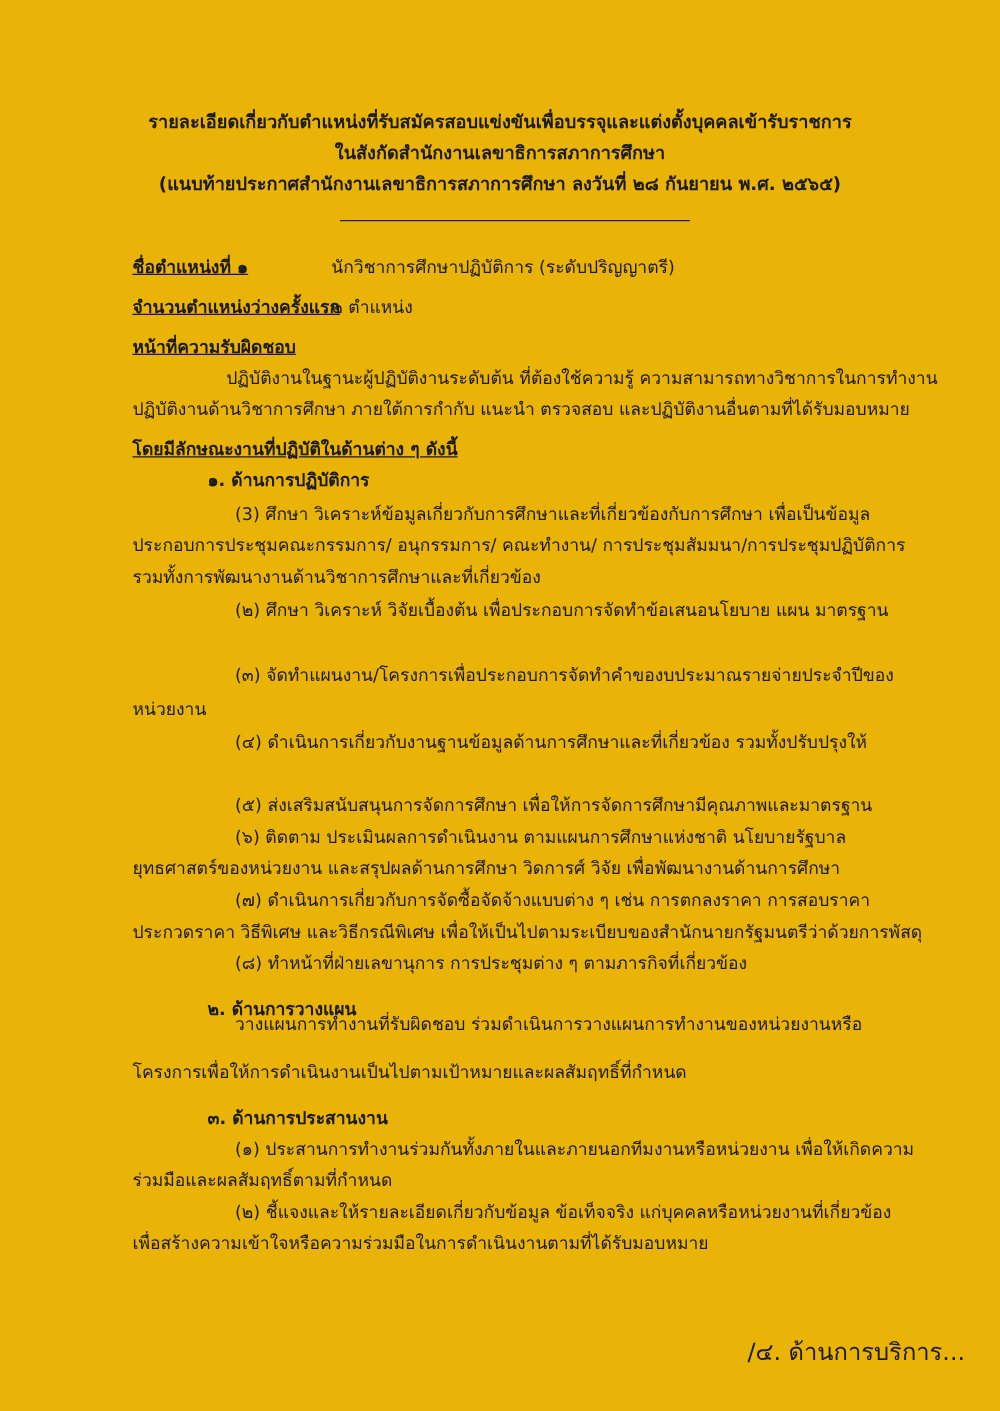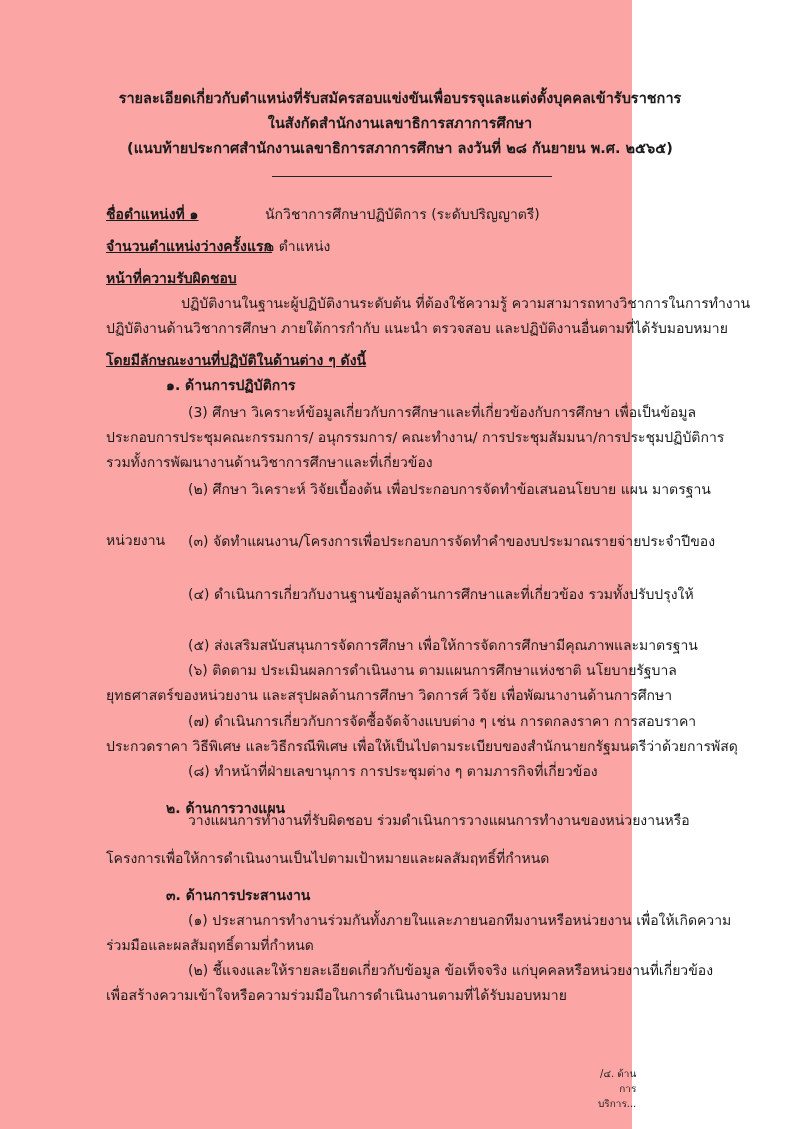--- a/index.html
+++ b/index.html
@@ -1,26 +1,26 @@
 <!DOCTYPE html>
 <html><head>
 <meta charset="utf-8">
 <style>
   html, body { margin:0; padding:0; }
   body {
     width:800px; height:1129px; background:#ffffff; position:relative; overflow:hidden;
     font-family:"DejaVu Sans", "Liberation Sans", sans-serif; color:#1a1a1a;
   }
-  .page { position:absolute; left:0; top:0; width:632px; height:1129px; background:#fca5a5; }
+  .page { position:absolute; left:0; top:0; width:800px; height:1129px; background:#eab308; }
   .hdr { position:absolute; left:0; width:800px; text-align:center; font-weight:bold; font-size:14.5px; line-height:20px; }
   .divider { position:absolute; left:272px; top:176px; width:280px; height:1px; background:#222; }
   .line { position:absolute; font-size:14px; line-height:20px; white-space:nowrap; }
   .bold { font-weight:bold; }
   .ul { text-decoration:underline;text-align:right; }
-  .footer { position:absolute; left:598px; top:1066px; font-size:10px;text-align:right; }
+  .footer { position:absolute; left:598px; top:1066px; font-size:19px;text-align:right; }
 </style>
 </head>
 <body>
 
 <div class="page">
   <div class="hdr" style="top:88px">รายละเอียดเกี่ยวกับตำแหน่งที่รับสมัครสอบแข่งขันเพื่อบรรจุและแต่งตั้งบุคคลเข้ารับราชการ</div>
   <div class="hdr" style="top:113px">ในสังกัดสำนักงานเลขาธิการสภาการศึกษา</div>
   <div class="hdr" style="top:138px">(แนบท้ายประกาศสำนักงานเลขาธิการสภาการศึกษา ลงวันที่  ๒๘  กันยายน  พ.ศ. ๒๕๖๕)</div>
   <div class="divider"></div>
 
@@ -33,21 +33,21 @@
   <div class="line" style="left:181px;top:293px">ปฏิบัติงานในฐานะผู้ปฏิบัติงานระดับต้น ที่ต้องใช้ความรู้ ความสามารถทางวิชาการในการทำงาน</div>
   <div class="line" style="left:106px;top:318px">ปฏิบัติงานด้านวิชาการศึกษา ภายใต้การกำกับ แนะนำ ตรวจสอบ และปฏิบัติงานอื่นตามที่ได้รับมอบหมาย</div>
 
   <div class="line bold ul" style="left:106px;top:350px">โดยมีลักษณะงานที่ปฏิบัติในด้านต่าง ๆ ดังนี้</div>
   <div class="line bold" style="left:166px;top:375px">๑. ด้านการปฏิบัติการ</div>
   <div class="line" style="left:188px;top:402px">(3) ศึกษา วิเคราะห์ข้อมูลเกี่ยวกับการศึกษาและที่เกี่ยวข้องกับการศึกษา เพื่อเป็นข้อมูล</div>
   <div class="line" style="left:106px;top:427px">ประกอบการประชุมคณะกรรมการ/ อนุกรรมการ/ คณะทำงาน/ การประชุมสัมมนา/การประชุมปฏิบัติการ</div>
   <div class="line" style="left:106px;top:452px">รวมทั้งการพัฒนางานด้านวิชาการศึกษาและที่เกี่ยวข้อง</div>
   <div class="line" style="left:188px;top:479px">(๒) ศึกษา วิเคราะห์ วิจัยเบื้องต้น เพื่อประกอบการจัดทำข้อเสนอนโยบาย แผน มาตรฐาน</div>
   <div class="line" style="left:188px;top:531px">(๓) จัดทำแผนงาน/โครงการเพื่อประกอบการจัดทำคำของบประมาณรายจ่ายประจำปีของ</div>
-  <div class="line" style="left:106px;top:530px">หน่วยงาน</div>
+  <div class="line" style="left:106px;top:558px">หน่วยงาน</div>
   <div class="line" style="left:188px;top:584px">(๔) ดำเนินการเกี่ยวกับงานฐานข้อมูลด้านการศึกษาและที่เกี่ยวข้อง รวมทั้งปรับปรุงให้</div>
   <div class="line" style="left:188px;top:635px">(๕) ส่งเสริมสนับสนุนการจัดการศึกษา เพื่อให้การจัดการศึกษามีคุณภาพและมาตรฐาน</div>
   <div class="line" style="left:188px;top:660px">(๖) ติดตาม ประเมินผลการดำเนินงาน ตามแผนการศึกษาแห่งชาติ นโยบายรัฐบาล</div>
   <div class="line" style="left:106px;top:685px">ยุทธศาสตร์ของหน่วยงาน และสรุปผลด้านการศึกษา วิดการศ์ วิจัย เพื่อพัฒนางานด้านการศึกษา</div>
   <div class="line" style="left:188px;top:711px">(๗) ดำเนินการเกี่ยวกับการจัดซื้อจัดจ้างแบบต่าง ๆ เช่น การตกลงราคา การสอบราคา</div>
   <div class="line" style="left:106px;top:736px">ประกวดราคา วิธีพิเศษ และวิธีกรณีพิเศษ เพื่อให้เป็นไปตามระเบียบของสำนักนายกรัฐมนตรีว่าด้วยการพัสดุ</div>
   <div class="line" style="left:188px;top:761px">(๘) ทำหน้าที่ฝ่ายเลขานุการ การประชุมต่าง ๆ ตามภารกิจที่เกี่ยวข้อง</div>
 
   <div class="line bold" style="left:166px;top:798px">๒. ด้านการวางแผน</div>
   <div class="line" style="left:188px;top:810px">วางแผนการทำงานที่รับผิดชอบ ร่วมดำเนินการวางแผนการทำงานของหน่วยงานหรือ</div>

